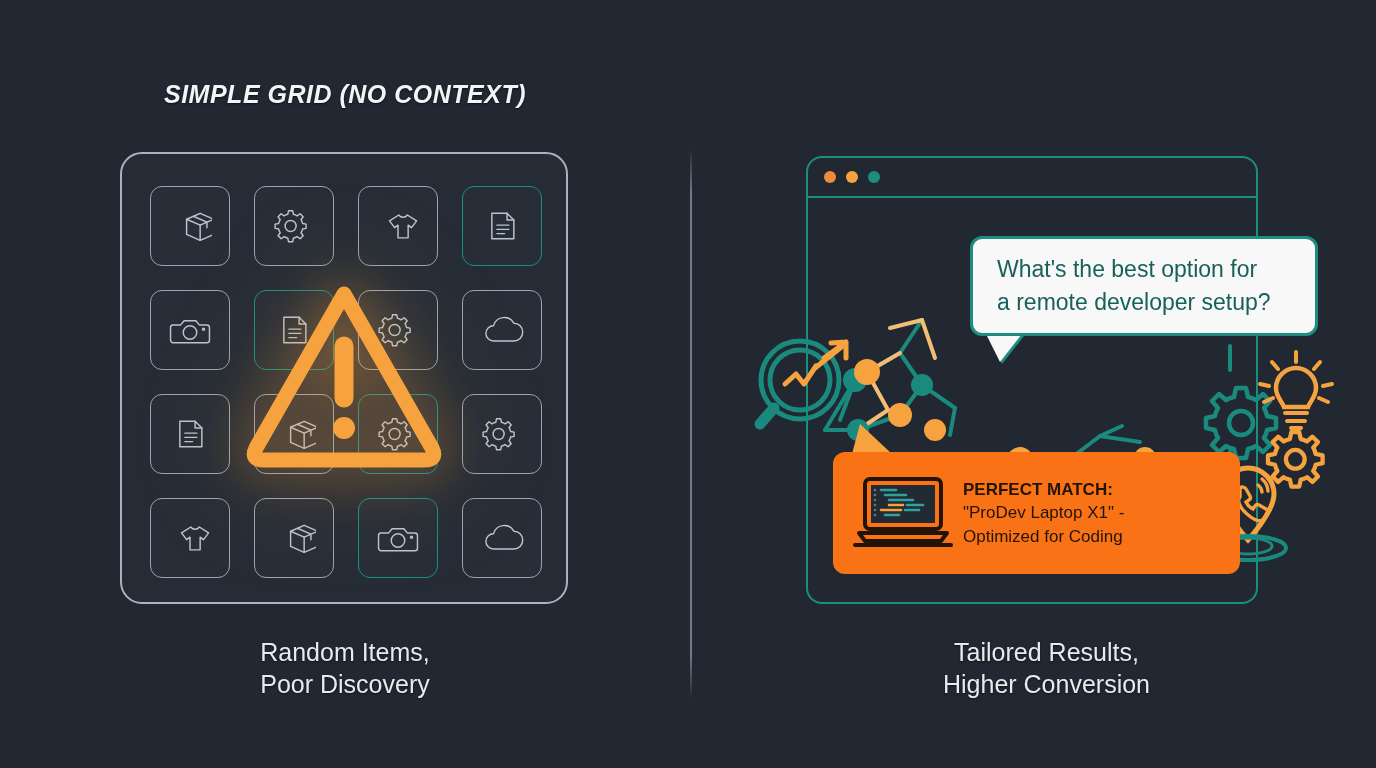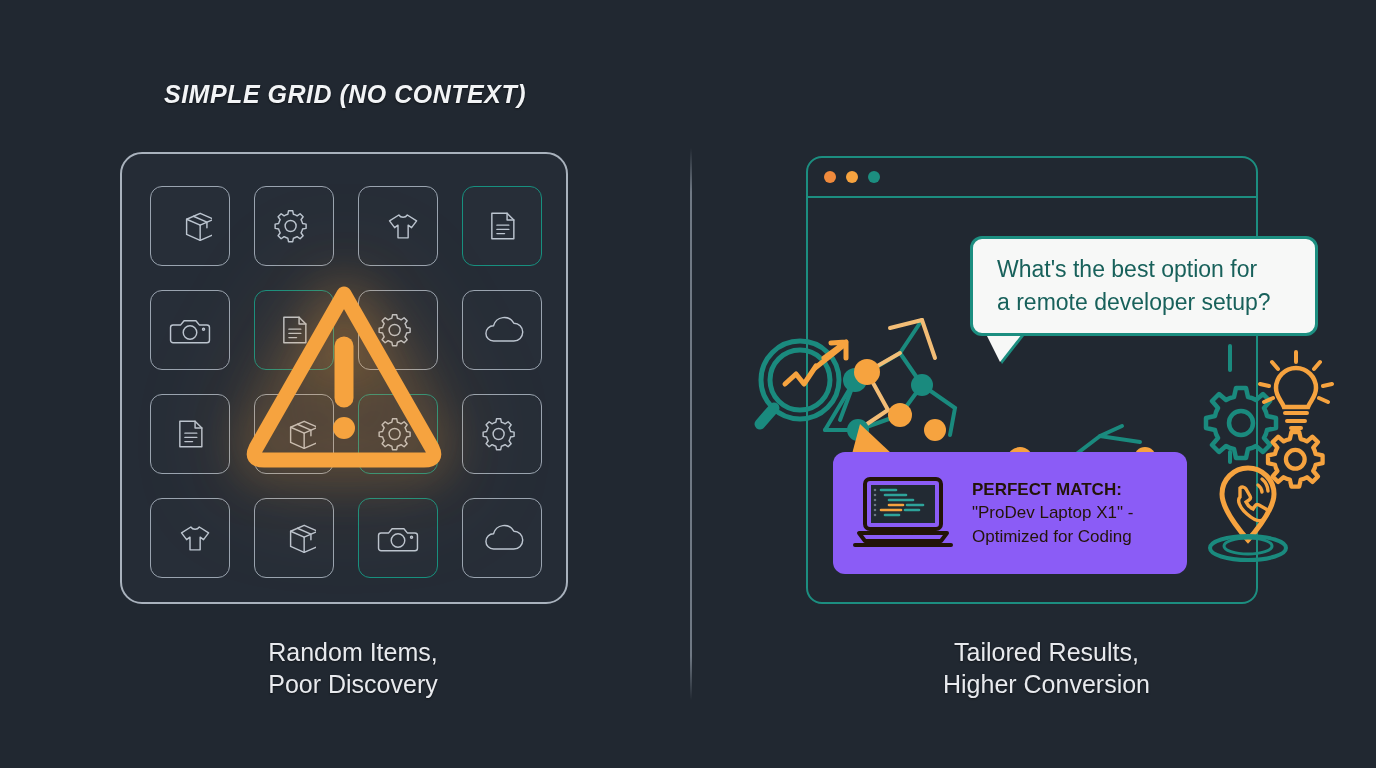--- a/index.html
+++ b/index.html
@@ -34,21 +34,21 @@
   .panel-caption {
     position: absolute;
     top: 636px;
     font-size: 25px;
     line-height: 32px;
     color: #e8eaee;
     text-align: center;
     white-space: pre-line;
     text-shadow: 0 1px 2px rgba(0,0,0,0.5);
   }
-  #caption-left  { left: 8px;   width: 690px; }
+  #caption-left  { left: 0;   width: 690px; }
   #caption-right { left: 690px; width: 686px; padding-left: 27px; }
 
   
   #divider {
     position: absolute;
     left: 690px; top: 148px;
     width: 2px; height: 552px;
     background: linear-gradient(180deg, rgba(138,148,160,0) 0%, rgba(138,148,160,.75) 8%, rgba(138,148,160,.75) 92%, rgba(138,148,160,0) 100%);
   }
 
@@ -140,24 +140,24 @@
     border-left: 14px solid transparent;
     border-right: 22px solid transparent;
     border-top: 28px solid #f7f8f7;
     filter: drop-shadow(2px 2px 0 #1c8e80);
   }
 
   
   #match-card {
     position: absolute;
     left: 833px; top: 452px;
-    width: 354px; height: 122px;
-    background: #8b5cf6;
+    width: 407px; height: 122px;
+    background: #f97316;
     border-radius: 12px;
-    display: flex; align-items: center; gap: 17px;
+    display: flex; align-items: center; gap: 8px;
     padding: 0 14px 0 18px;
   }
   #match-tail {
     position: absolute; left: 852px; top: 424px;
     width: 0; height: 0;
     border-left: 8px solid transparent;
     border-right: 32px solid transparent;
     border-bottom: 30px solid #f6a33f;
   }
   #laptop-icon { width: 104px; height: 80px; flex: 0 0 104px; }

